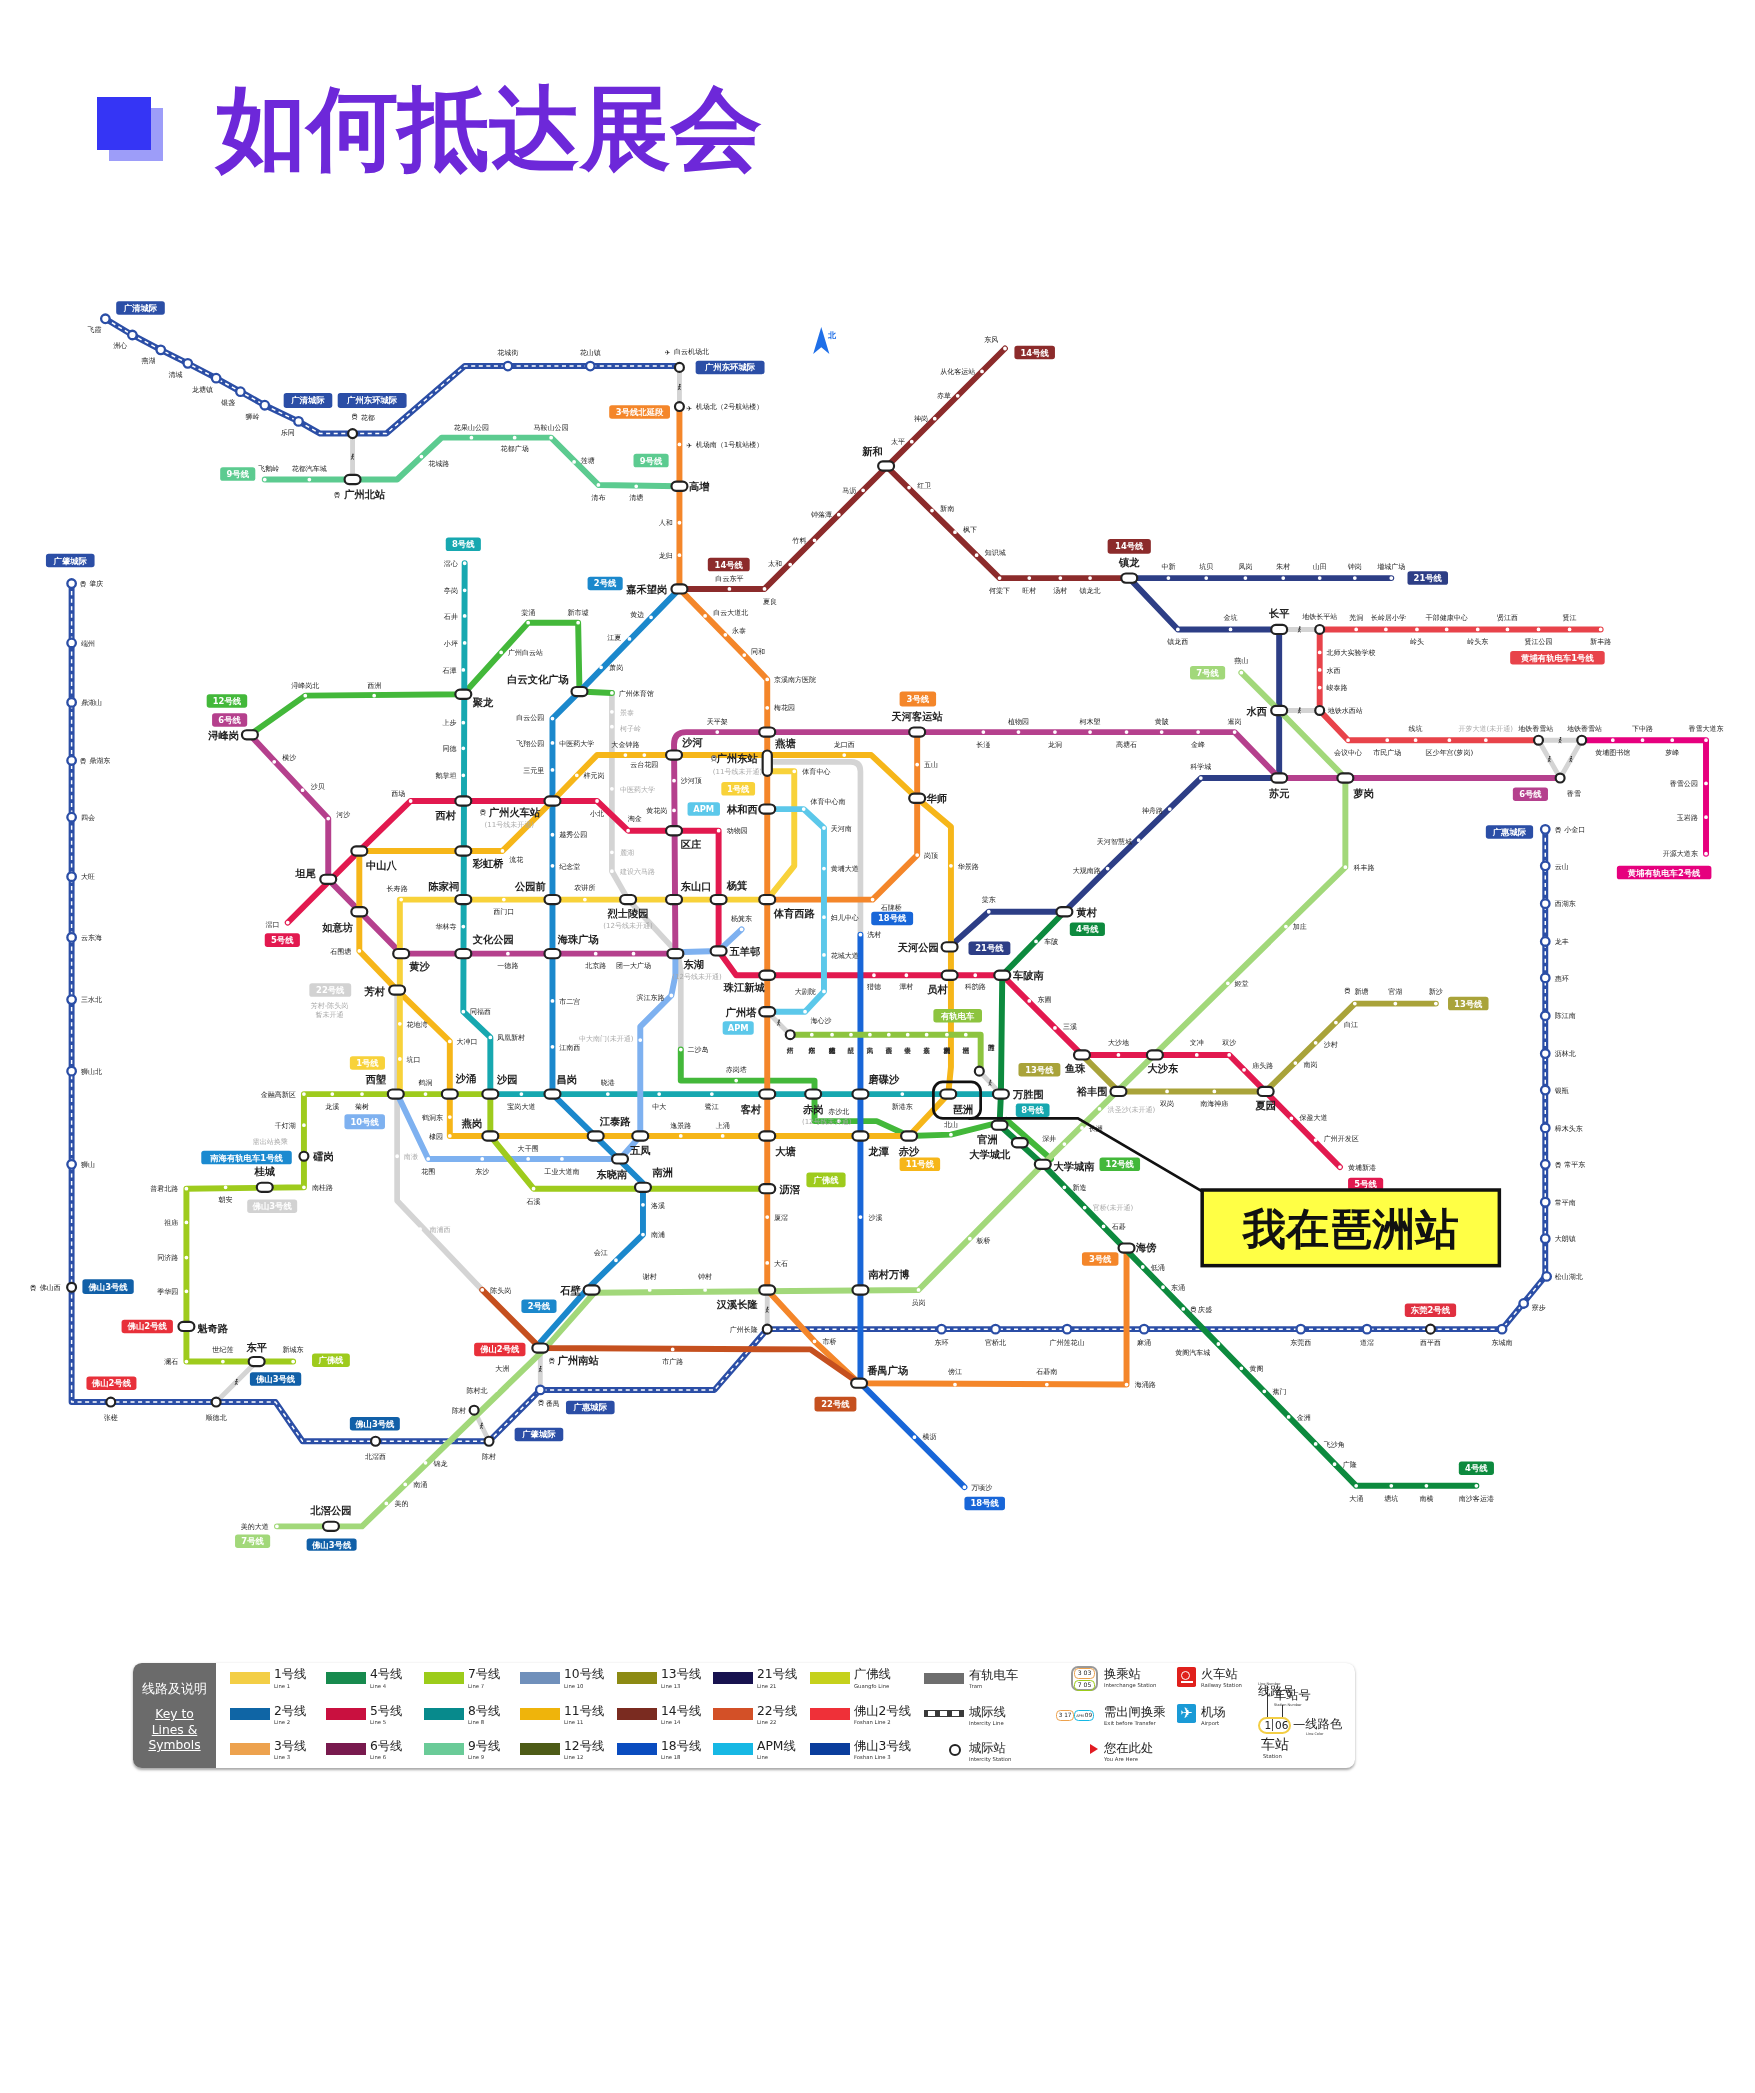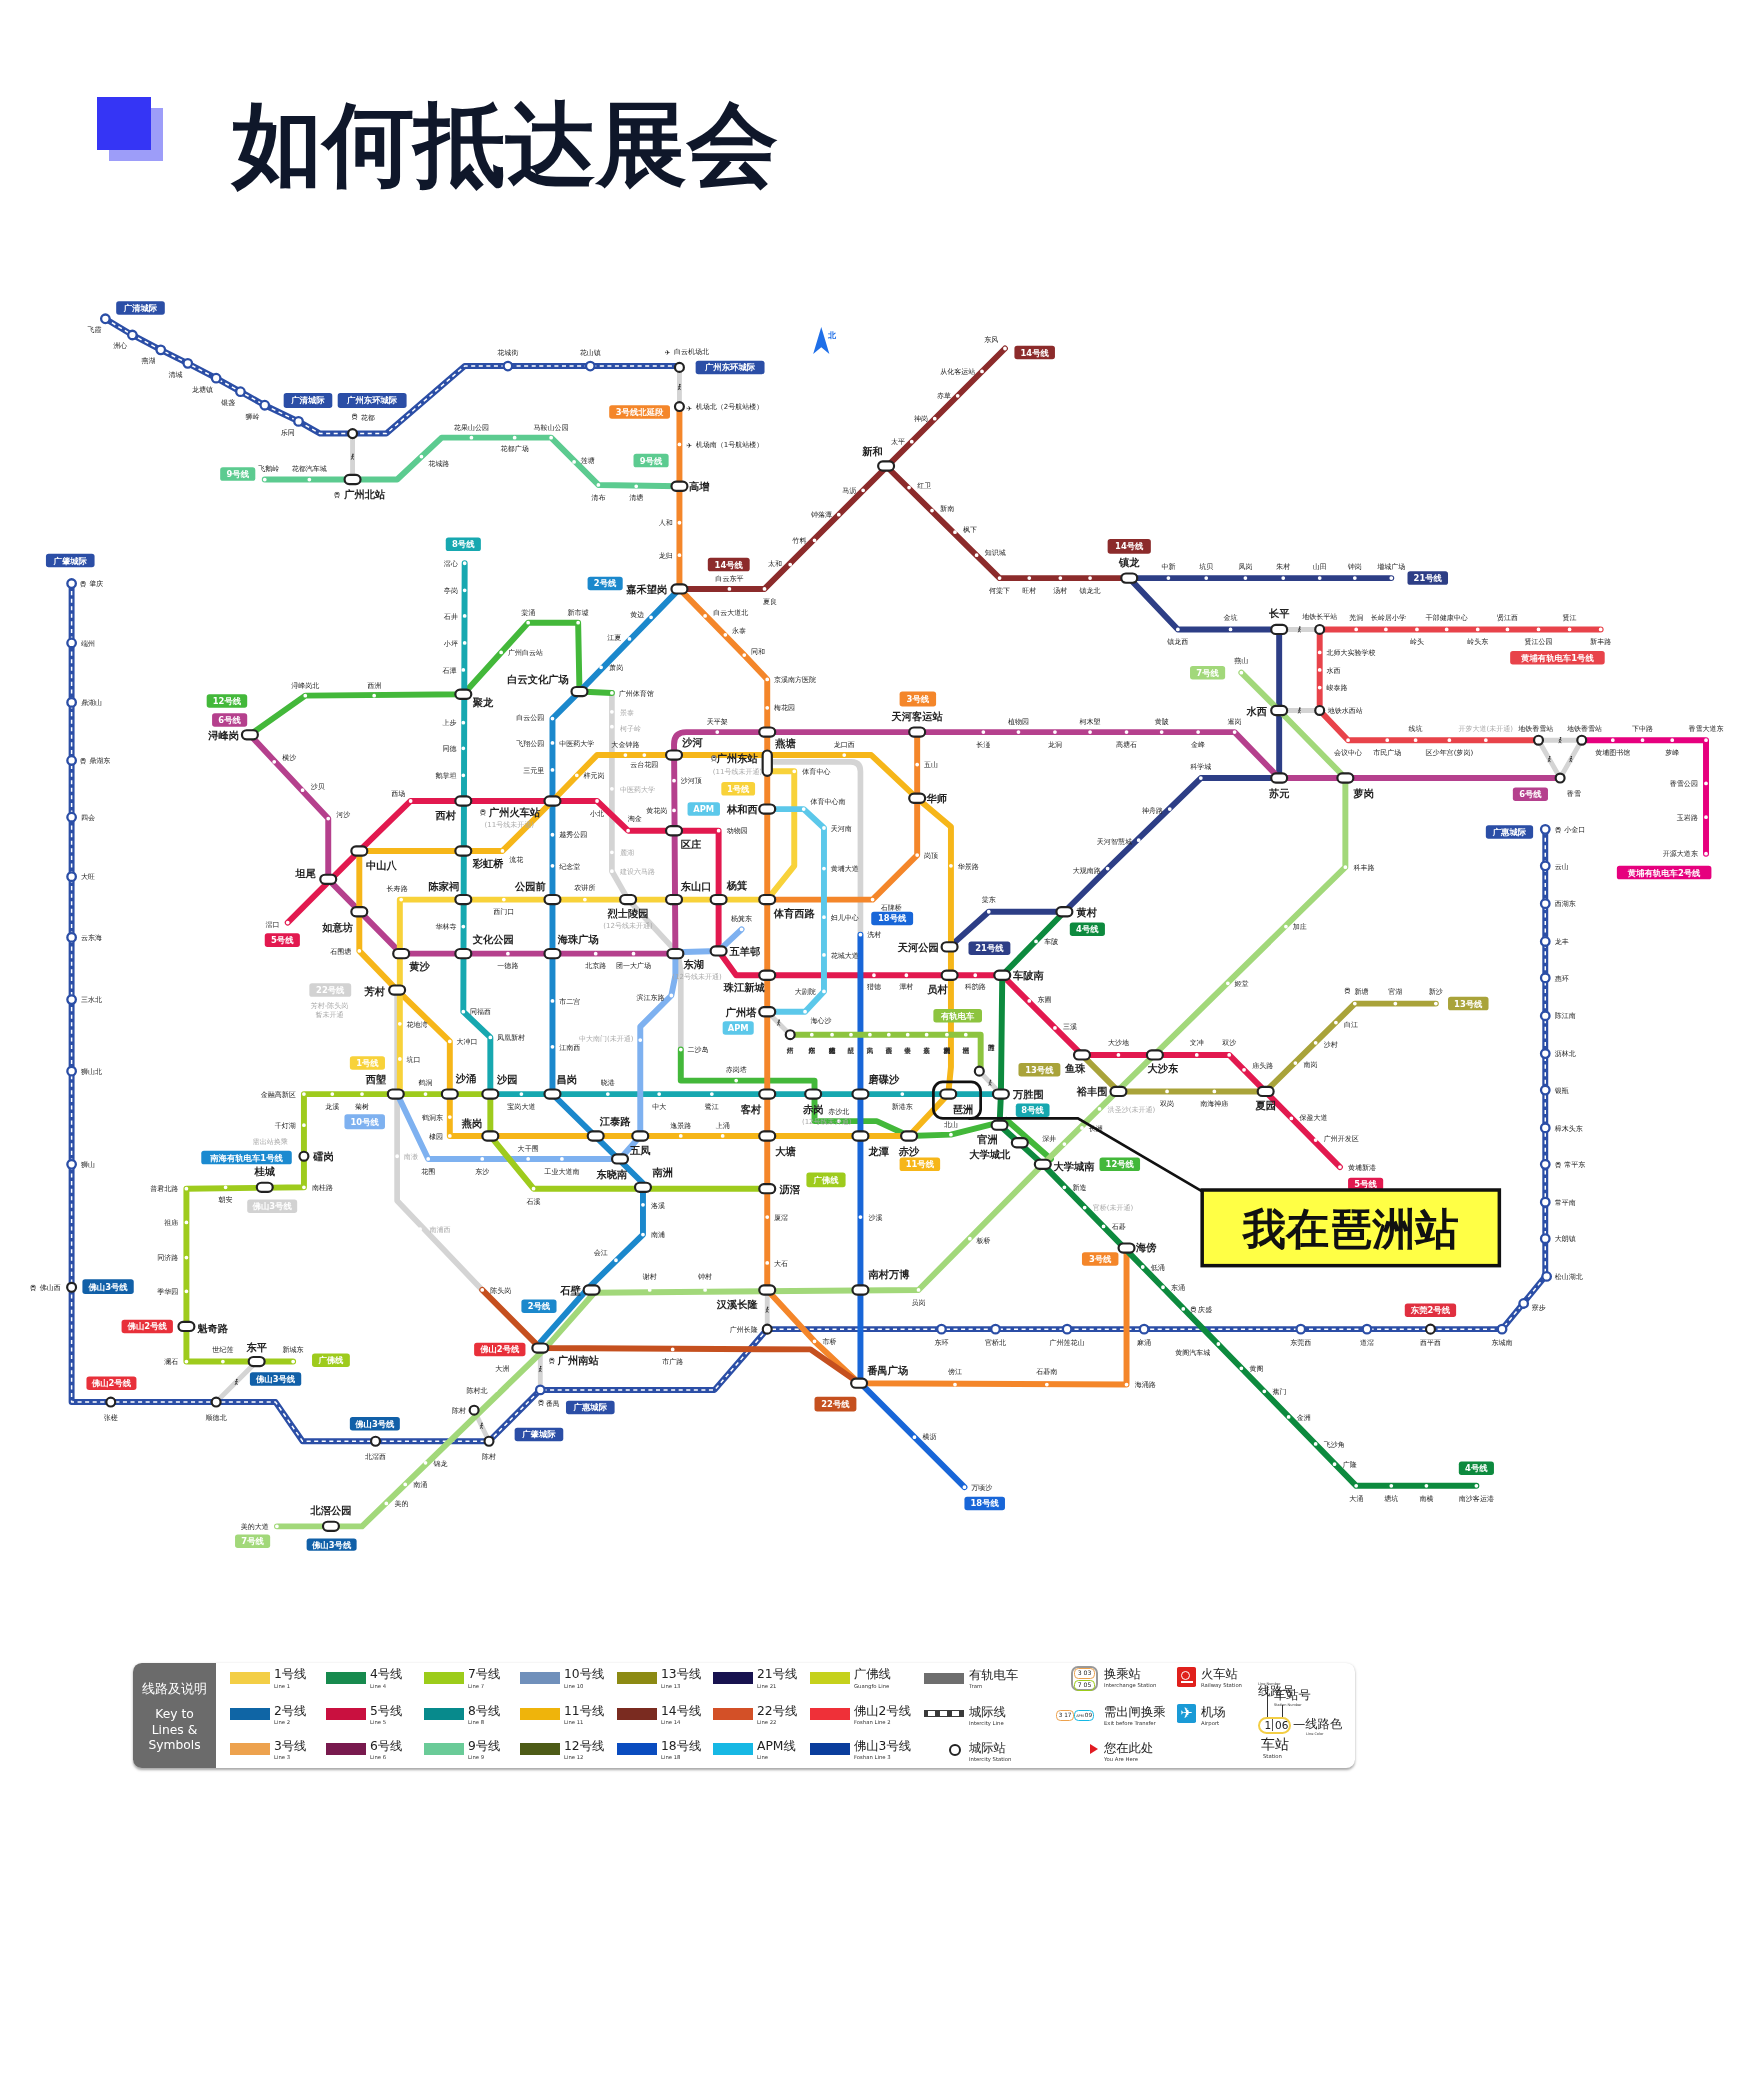--- a/index.html
+++ b/index.html
@@ -1,32 +1,32 @@
 <!DOCTYPE html>
 <html style="font-size:14px"><head>
 <meta charset="utf-8">
 <style>
 body{margin:0;background:#fff;}
 .page{position:relative;width:1756px;height:2094px;background:#fff;overflow:hidden;font-family:"DejaVu Sans",sans-serif;}
 .sq2{position:absolute;left:109px;top:108px;width:54px;height:53px;background:#9d9df9;}
 .sq1{position:absolute;left:97px;top:97px;width:54px;height:53px;background:#3535f5;}
-.title{position:absolute;left:216px;top:83px;margin:16px;font-size:91px;line-height:91px;font-weight:bold;color:#0f172a;letter-spacing:0;white-space:nowrap;font-family:"DejaVu Sans",sans-serif;}
+.title{position:absolute;left:216px;top:83px;margin:0;font-size:91px;line-height:91px;font-weight:bold;color:#6d28d9;letter-spacing:0;white-space:nowrap;font-family:"DejaVu Sans",sans-serif;}
 .map{position:absolute;left:0;top:0;}
 svg text{font-family:"DejaVu Sans",sans-serif;fill:#222;}
 .s{font-size:5.2px;}
 .b{font-size:7.6px;font-weight:bold;}
 .m{text-anchor:middle;}
 .e{text-anchor:end;}
 .g{fill:#a9a9a9;}
 .v{writing-mode:vertical-rl;font-size:5px;}
 .bt{font-size:6.2px;font-weight:bold;fill:#fff;text-anchor:middle;}
 .legend{position:absolute;left:133px;top:1663px;width:1222px;height:105px;background:#fff;border-radius:8.8px;box-shadow:0 1.8px 2.6px rgba(0,0,0,.35);overflow:hidden;}
 .key{position:absolute;left:0;top:0;width:83px;height:105px;background:#6b6b6b;color:#fff;text-align:center;}
 .key .cn{position:absolute;left:0;width:83px;top:19.3px;font-size:13px;line-height:14px;}
-.key .en{position:absolute;left:0;width:83px;font-size:12.3px;line-height:14px;}
+.key .en{position:absolute;left:0;width:83px;font-size:12.3px;line-height:14px;text-decoration:underline;}
 .li{position:absolute;width:95px;height:26px;}
 .sw{position:absolute;left:0;top:0;width:40px;height:12.3px;}
 .lbl{position:absolute;left:44px;top:-3.5px;font-size:12.3px;line-height:13px;color:#222;white-space:nowrap;}
 .sub{position:absolute;left:44px;top:11.4px;font-size:5.3px;line-height:6.1px;color:#333;white-space:nowrap;}
 .xl{position:absolute;font-size:12.3px;line-height:13px;color:#222;white-space:nowrap;}
 .xs{position:absolute;font-size:5.3px;line-height:6.1px;color:#333;white-space:nowrap;}
 .addr{position:absolute;font-size:70px;line-height:70px;color:#111;white-space:nowrap;font-family:"DejaVu Sans",sans-serif;}
 </style>
 </head>
 <body>

